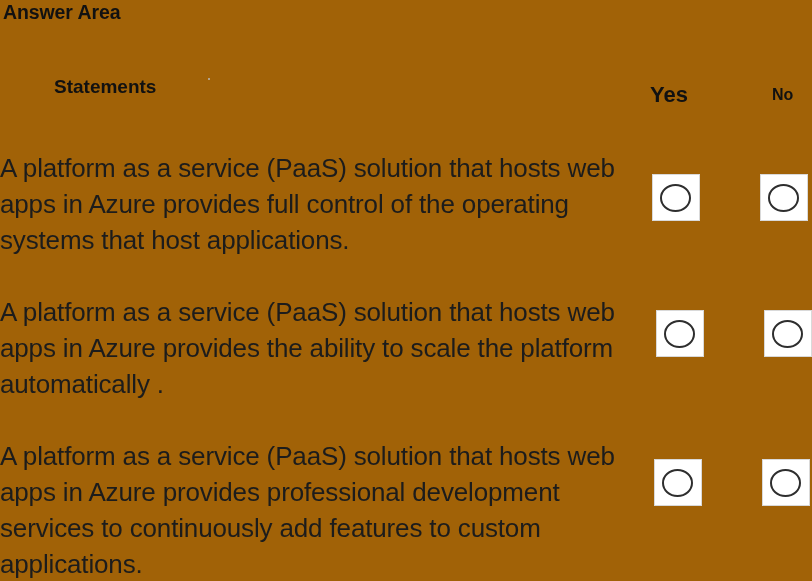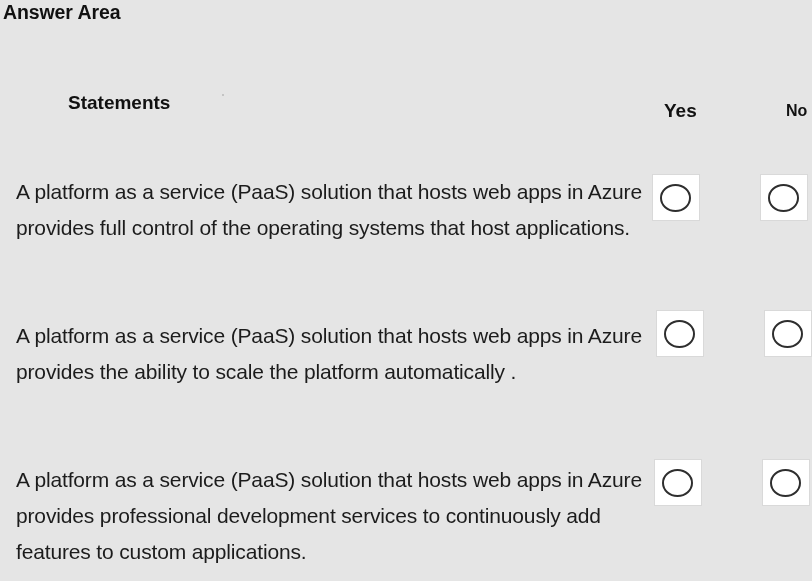--- a/index.html
+++ b/index.html
@@ -15,44 +15,43 @@
     color: #1a1a1a;
     position: relative;
   }
 
   .page {
     position: absolute;
     left: 0;
     top: 0;
     width: 812px;
     height: 581px;
-    background: #e5e5e5;
+    background: #a16207;
   }
 
   
   .answer-area-title {
     position: absolute;
     left: 3px;
     top: 0px;
     font-size: 19.5px;
     font-weight: bold;
     letter-spacing: -0.1px;
     line-height: 24px;
     color: #111111;
     white-space: nowrap;
   }
 
   
   .header-row {
     position: absolute;
     left: 0;
-    top: 88px;
+    top: 72px;
     width: 788px;
     height: 40px;
-    margin-left: 14px;
   }
   .statements-header {
     position: absolute;
     left: 54px;
     top: 2px;
     font-size: 19px;
     font-weight: bold;
     line-height: 26px;
     color: #111111;
     white-space: nowrap;
@@ -63,21 +62,21 @@
     top: 6px;
     width: 2px;
     height: 2px;
     background: #b9b9b9;
     border-radius: 50%;
   }
   .yes-header {
     position: absolute;
     left: 650px;
     top: 10px;
-    font-size: 19px;
+    font-size: 22px;
     font-weight: bold;
     line-height: 26px;
     color: #111111;
     white-space: nowrap;
   }
   .no-header {
     position: absolute;
     left: 772px;
     top: 10px;
     font-size: 16px;
@@ -88,28 +87,27 @@
   }
 
   
   .stmt-row {
     position: absolute;
     left: 0;
     width: 812px;
   }
   .stmt-text {
     position: absolute;
-    left: 16px;
+    left: 0px;
     top: 0px;
     width: 640px;
-    font-size: 21px;
+    font-size: 26px;
     line-height: 36px;
     color: #1c1c1c;
     letter-spacing: -0.15px;
-    margin-top: 24px;
   }
 
   .radio-cell {
     position: absolute;
     width: 48px;
     height: 47px;
     box-sizing: border-box;
     border: 1px solid #d9d9d9;
     background: #ffffff;
   }

